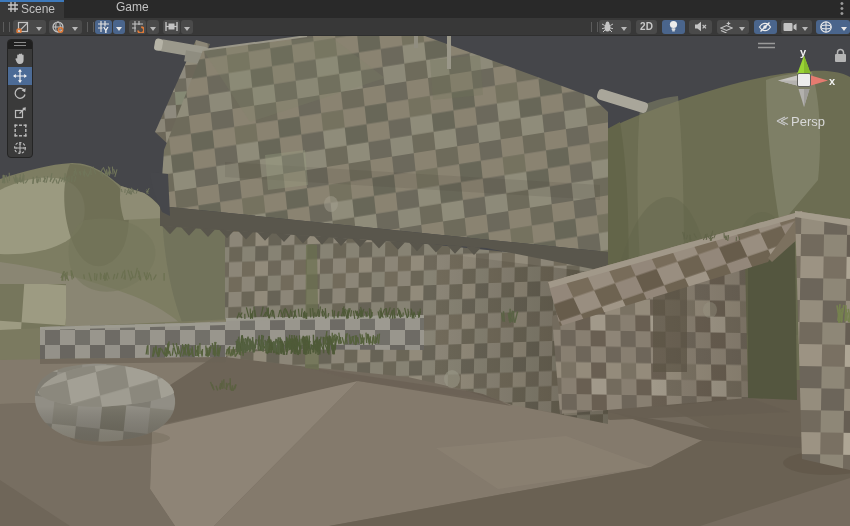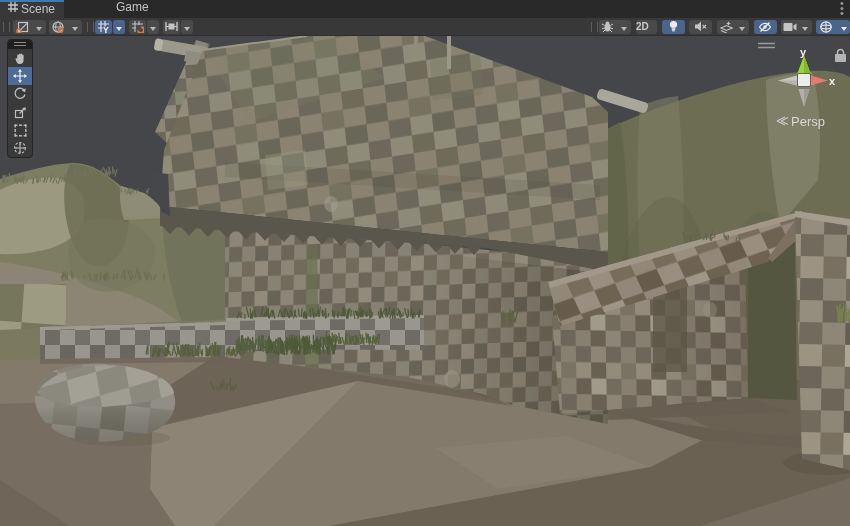--- a/index.html
+++ b/index.html
@@ -1031,21 +1031,21 @@
       <svg width="13" height="13" viewBox="0 0 13 13" style="position:absolute;left:2px;top:0px">
         <ellipse cx="6.5" cy="7.5" rx="3" ry="4" fill="#c4c4c4"></ellipse>
         <circle cx="6.5" cy="3.2" r="1.8" fill="#c4c4c4"></circle>
         <g stroke="#c4c4c4" stroke-width="1">
           <path d="M3.7 5.5 L1 4M3.7 8 L1 8.7M4 10 L2 12M9.3 5.5 L12 4M9.3 8 L12 8.7M9 10 L11 12"></path>
         </g>
       </svg>
       <div class="arrow" style="right:4px"></div>
     </div>
 
-    <div class="tbtn" style="left:636px;width:21px;color:#c8c8c8;font-size:10px;font-weight:bold;line-height:14px">2D</div>
+    <div class="tbtn" style="left:636px;width:21px;color:#c8c8c8;font-size:10px;font-weight:bold;text-align:center;line-height:14px">2D</div>
 
     <div class="tbtn blue" style="left:662px;width:23px">
       <svg width="11" height="13" viewBox="0 0 11 13" style="position:absolute;left:6px;top:0px">
         <circle cx="5.5" cy="4.5" r="3.6" fill="#ececec"></circle>
         <rect x="3.7" y="8.3" width="3.6" height="1.6" fill="#ececec"></rect>
         <rect x="4.2" y="10.2" width="2.6" height="1.2" fill="#ececec"></rect>
       </svg>
     </div>
 
     <div class="tbtn" style="left:689px;width:23px">

